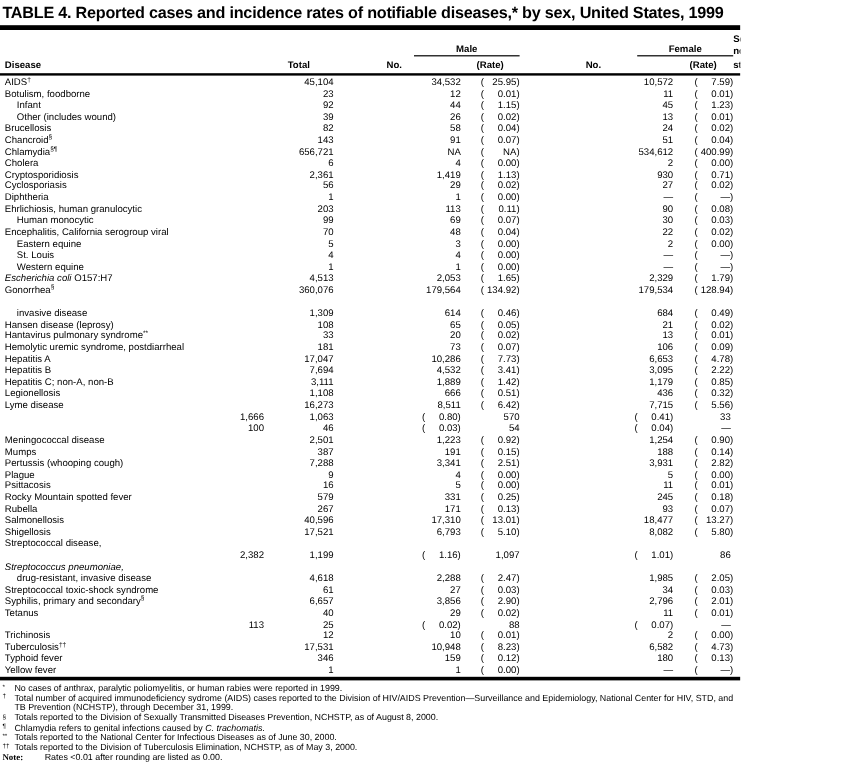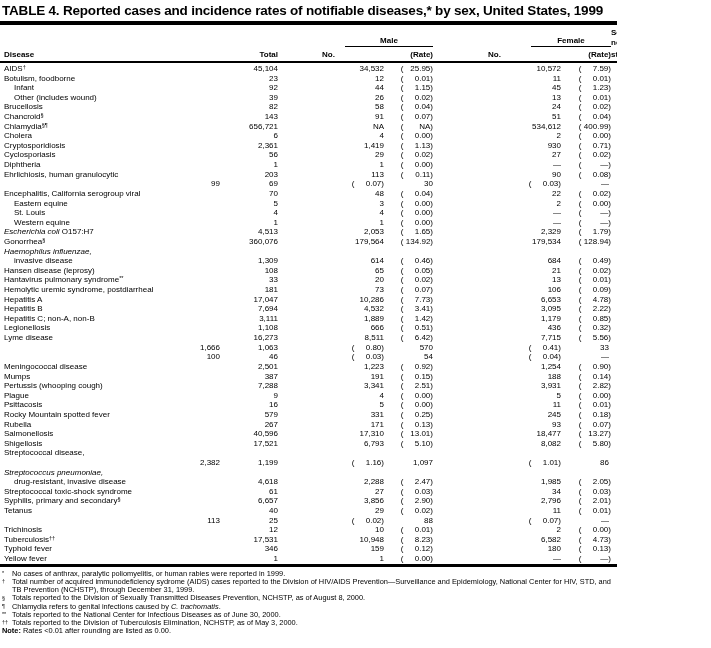--- a/index.html
+++ b/index.html
@@ -14,40 +14,40 @@
   .thead { padding:3px 57px 0 4px; font-weight:bold; font-size:8px; }
   .hline { display:grid; grid-template-columns:216px 58px 106px 49px 128px 50px 41px; align-items:end; }
   .hlineA { height:20px; line-height:10px; }
   .hlineB { height:13px; line-height:12px; }
   .hgroup-male { grid-column:3/5; }
   .hgroup-female { grid-column:5/7; }
   .gbox { display:block; text-align:center; border-bottom:1.5px solid #000; margin-left:auto; padding-bottom:0px; margin-bottom:1px; }
   .gbox.male { width:88px; }
   .gbox.female { width:80px; }
   .h-sns { text-align:left; }
-  .h-right { text-align:right; }
+  .h-right { text-align:center; }
   .h-no { text-align:center; padding-right:5px; }
 
   .tbody { padding:1px 57px 0 4px; }
   .row { display:grid; grid-template-columns:216px 58px 106px 49px 128px 50px 41px; height:9.62px; line-height:9.6px; font-size:8px; }
   .c { white-space:nowrap; overflow:visible; }
   .c-disease { text-align:left; }
   .c-disease.ind { padding-left:10px; }
   .c-num { text-align:right; }
   .c-sns { text-align:right; padding-right:2px; }
   .c-rate { text-align:right; }
   .rv { display:inline-block; width:27px; text-align:right; }
   .it { font-style:italic; }
   .sup { font-size:5.5px; vertical-align:top; position:relative; top:-1px; }
 
   .footnotes { padding:3px 2px 0 2px; font-size:7.4px; line-height:8.2px; }
   .fn { padding-left:10px; }
   .mk { display:inline-block; width:10px; margin-left:-10px; font-size:5.3px; vertical-align:top; position:relative; top:-0.5px; }
   .fn-note { padding-left:0; }
-  .mk-note { font-weight:bold; margin-right:2px; }
+  .mk-note { font-weight:bold; margin-right:18px;font-family:Liberation Serif, serif; }
 </style>
 </head>
 <body>
 
 <div class="page">
   <div class="title">TABLE 4. Reported cases and incidence rates of notifiable diseases,* by sex, United States, 1999</div>
   <div class="rule-top"></div>
 
   <div class="thead">
     <div class="hline hlineA">
@@ -179,20 +179,21 @@
       <div class="row">
         <div class="c c-disease">Ehrlichiosis, human granulocytic</div>
         <div class="c c-num">203</div>
         <div class="c c-num">113</div>
         <div class="c c-rate">(<span class="rv">0.11</span>)</div>
         <div class="c c-num">90</div>
         <div class="c c-rate">(<span class="rv">0.08</span>)</div>
         <div class="c c-sns">—</div>
       </div>
       <div class="row">
+        <div class="c c-disease ind">Human monocytic</div>
         <div class="c c-num">99</div>
         <div class="c c-num">69</div>
         <div class="c c-rate">(<span class="rv">0.07</span>)</div>
         <div class="c c-num">30</div>
         <div class="c c-rate">(<span class="rv">0.03</span>)</div>
         <div class="c c-sns">—</div>
       </div>
       <div class="row">
         <div class="c c-disease">Encephalitis, California serogroup viral</div>
         <div class="c c-num">70</div>
@@ -241,21 +242,20 @@
       <div class="row">
         <div class="c c-disease">Gonorrhea<span class="sup">§</span></div>
         <div class="c c-num">360,076</div>
         <div class="c c-num">179,564</div>
         <div class="c c-rate">(<span class="rv">134.92</span>)</div>
         <div class="c c-num">179,534</div>
         <div class="c c-rate">(<span class="rv">128.94</span>)</div>
         <div class="c c-sns">978</div>
       </div>
       <div class="row">
-        <div class="c c-disease"><span class="it">Haemophilus influenzae,</span></div>
         <div class="c c-num"></div>
         <div class="c c-num"></div>
         <div class="c c-rate"></div>
         <div class="c c-num"></div>
         <div class="c c-rate"></div>
         <div class="c c-sns"></div>
       </div>
       <div class="row">
         <div class="c c-disease ind">invasive disease</div>
         <div class="c c-num">1,309</div>

